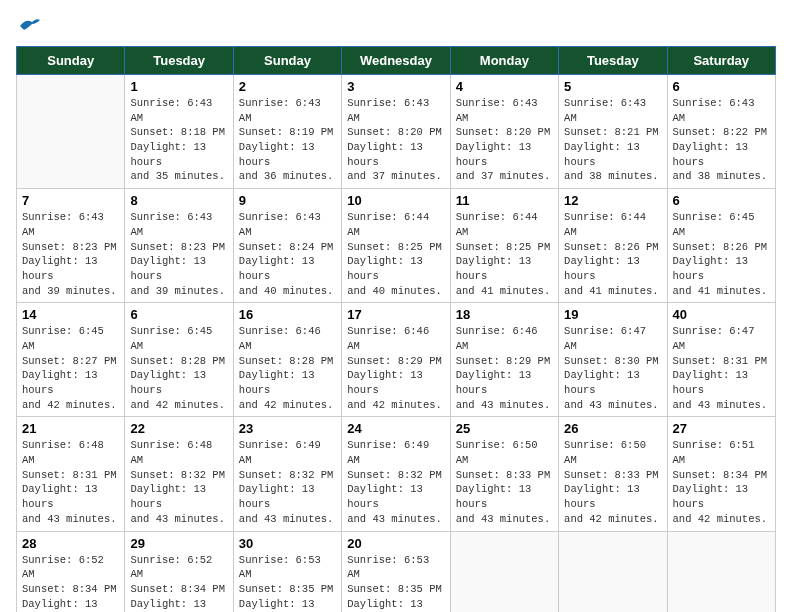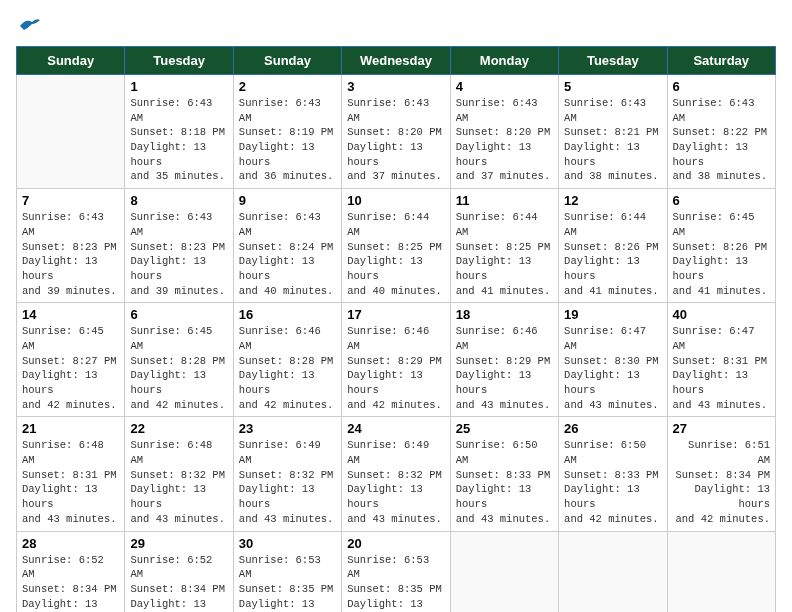--- a/index.html
+++ b/index.html
@@ -290,21 +290,21 @@
         </td>
         <td>
           <span class="day-number">26</span>
           <div class="day-info" style="white-space: pre-line;">Sunrise: 6:50 AM
 Sunset: 8:33 PM
 Daylight: 13 hours
 and 42 minutes.</div>
         </td>
         <td>
           <span class="day-number">27</span>
-          <div class="day-info" style="white-space: pre-line; text-align: right;">Sunrise: 6:51 AM
+          <div class="day-info" style="white-space: pre-line;">Sunrise: 6:51 AM
 Sunset: 8:34 PM
 Daylight: 13 hours
 and 42 minutes.</div>
         </td>
       </tr>
       <tr>
         <td>
           <span class="day-number">28</span>
           <div class="day-info" style="white-space: pre-line;">Sunrise: 6:52 AM
 Sunset: 8:34 PM

